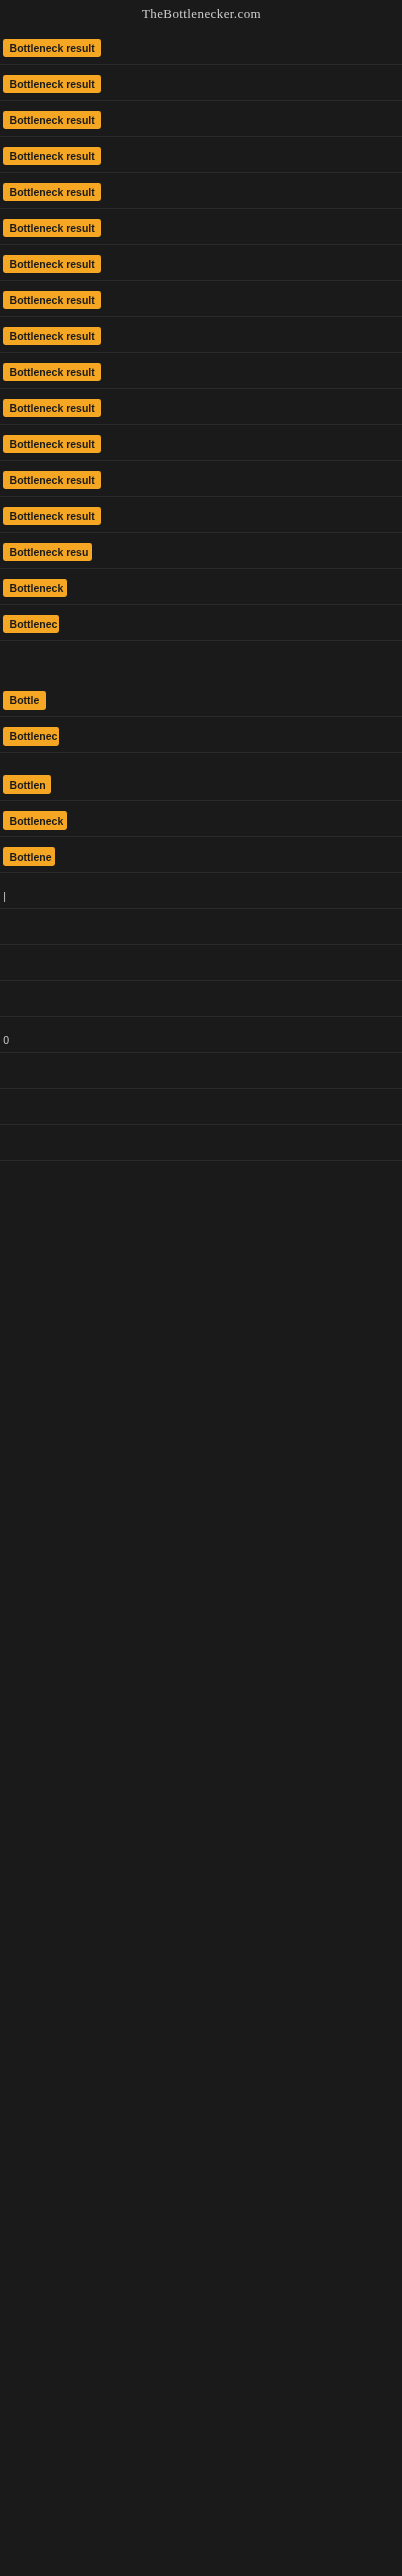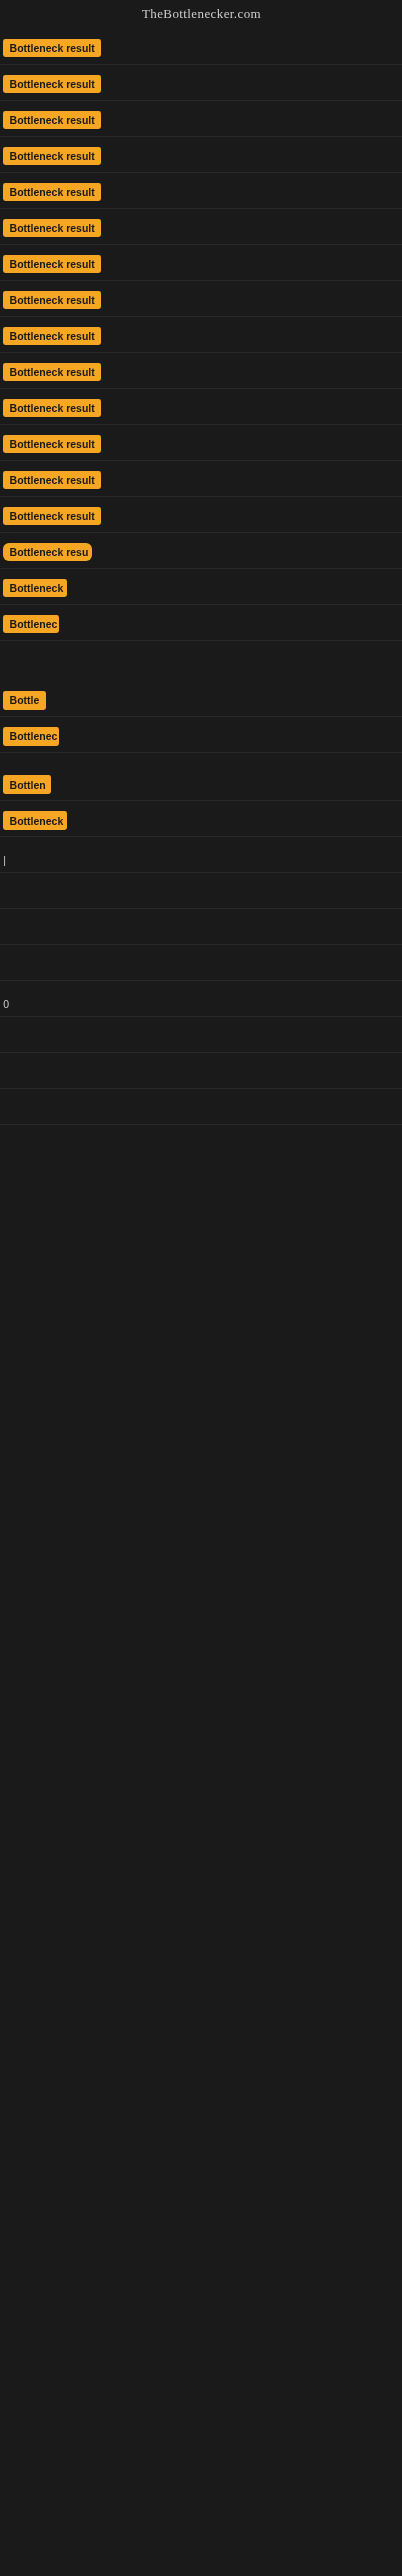--- a/index.html
+++ b/index.html
@@ -85,41 +85,44 @@
     <div class="row">
       <span class="bottleneck-badge" style="max-width: 105px;">Bottleneck result</span>
     </div>
     <div class="row">
       <span class="bottleneck-badge" style="max-width: 105px;">Bottleneck result</span>
     </div>
     <div class="row">
       <span class="bottleneck-badge" style="max-width: 105px;">Bottleneck result</span>
     </div>
     <div class="row">
-      <span class="bottleneck-badge" style="max-width: 89px; border-radius: 6px;">Bottleneck resu</span>
+      <span class="bottleneck-badge" style="max-width: 89px;">Bottleneck resu</span>
     </div>
     <div class="row">
       <span class="bottleneck-badge" style="max-width: 64px;">Bottleneck</span>
     </div>
     <div class="row">
       <span class="bottleneck-badge" style="max-width: 56px;">Bottlenec</span>
     </div>
     <div class="row">
       <span class="bottleneck-badge" style="max-width: 44px; margin-top: 44px;">Bottle</span>
     </div>
     <div class="row">
       <span class="bottleneck-badge" style="max-width: 56px;">Bottlenec</span>
     </div>
     <div class="row">
       <span class="bottleneck-badge" style="max-width: 48px; margin-top: 16px;">Bottlen</span>
     </div>
     <div class="row">
       <span class="bottleneck-badge" style="max-width: 64px;">Bottleneck</span>
     </div>
     <div class="row">
+      <span class="bottleneck-badge" style="max-width: 52px;">Bottlene</span>
+    </div>
+    <div class="row">
       <span style="color: rgb(204, 204, 204); font-size: 10.5px;">|</span>
     </div>
     <div class="row"></div>
     <div class="row"></div>
     <div class="row"></div>
     <div class="row">
       <span style="color: rgb(204, 204, 204); font-size: 10.5px;">0</span>
     </div>
     <div class="row"></div>
     <div class="row"></div>

